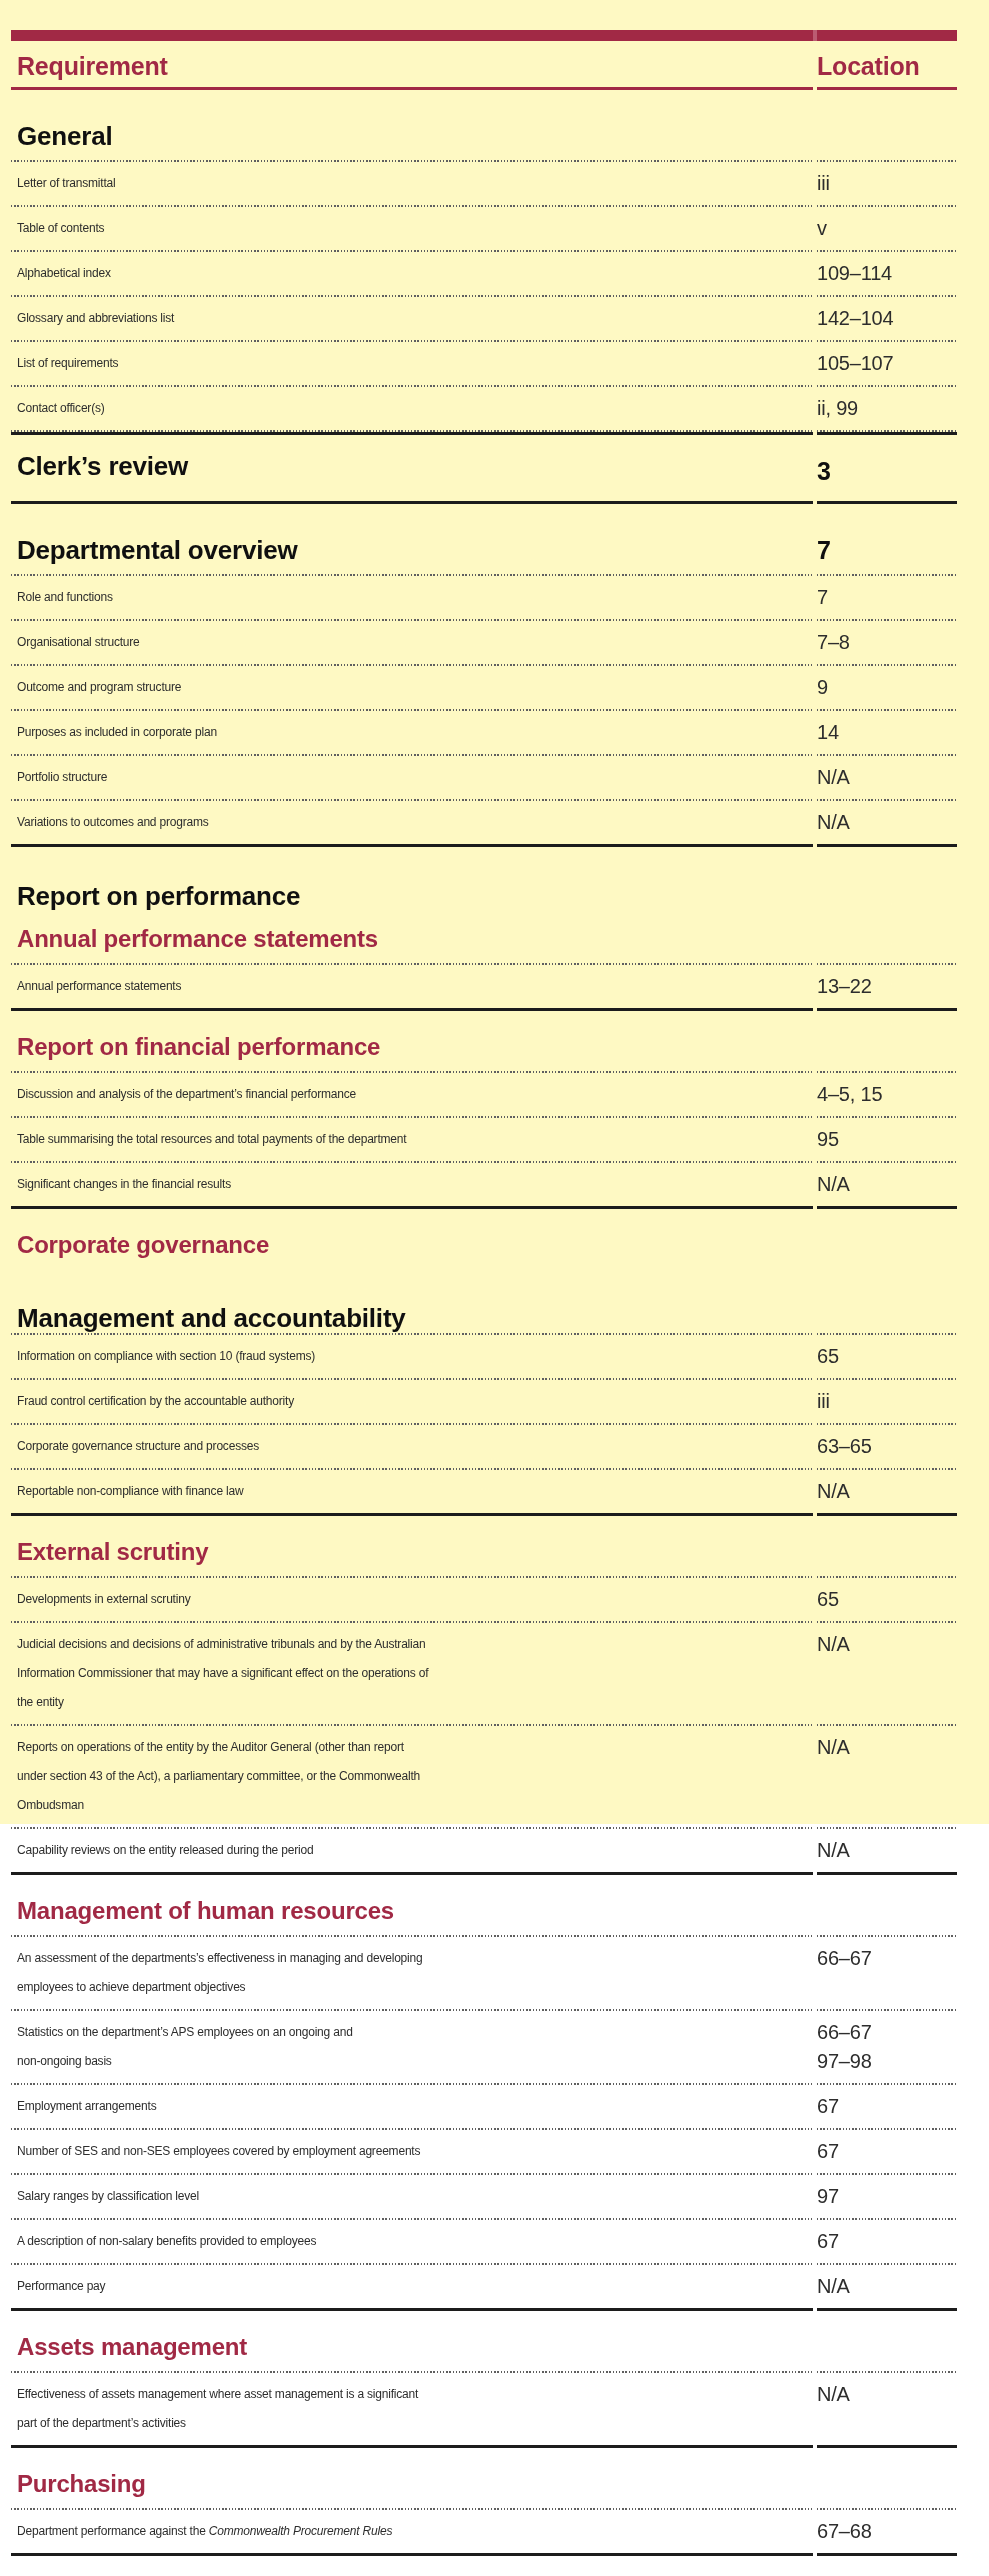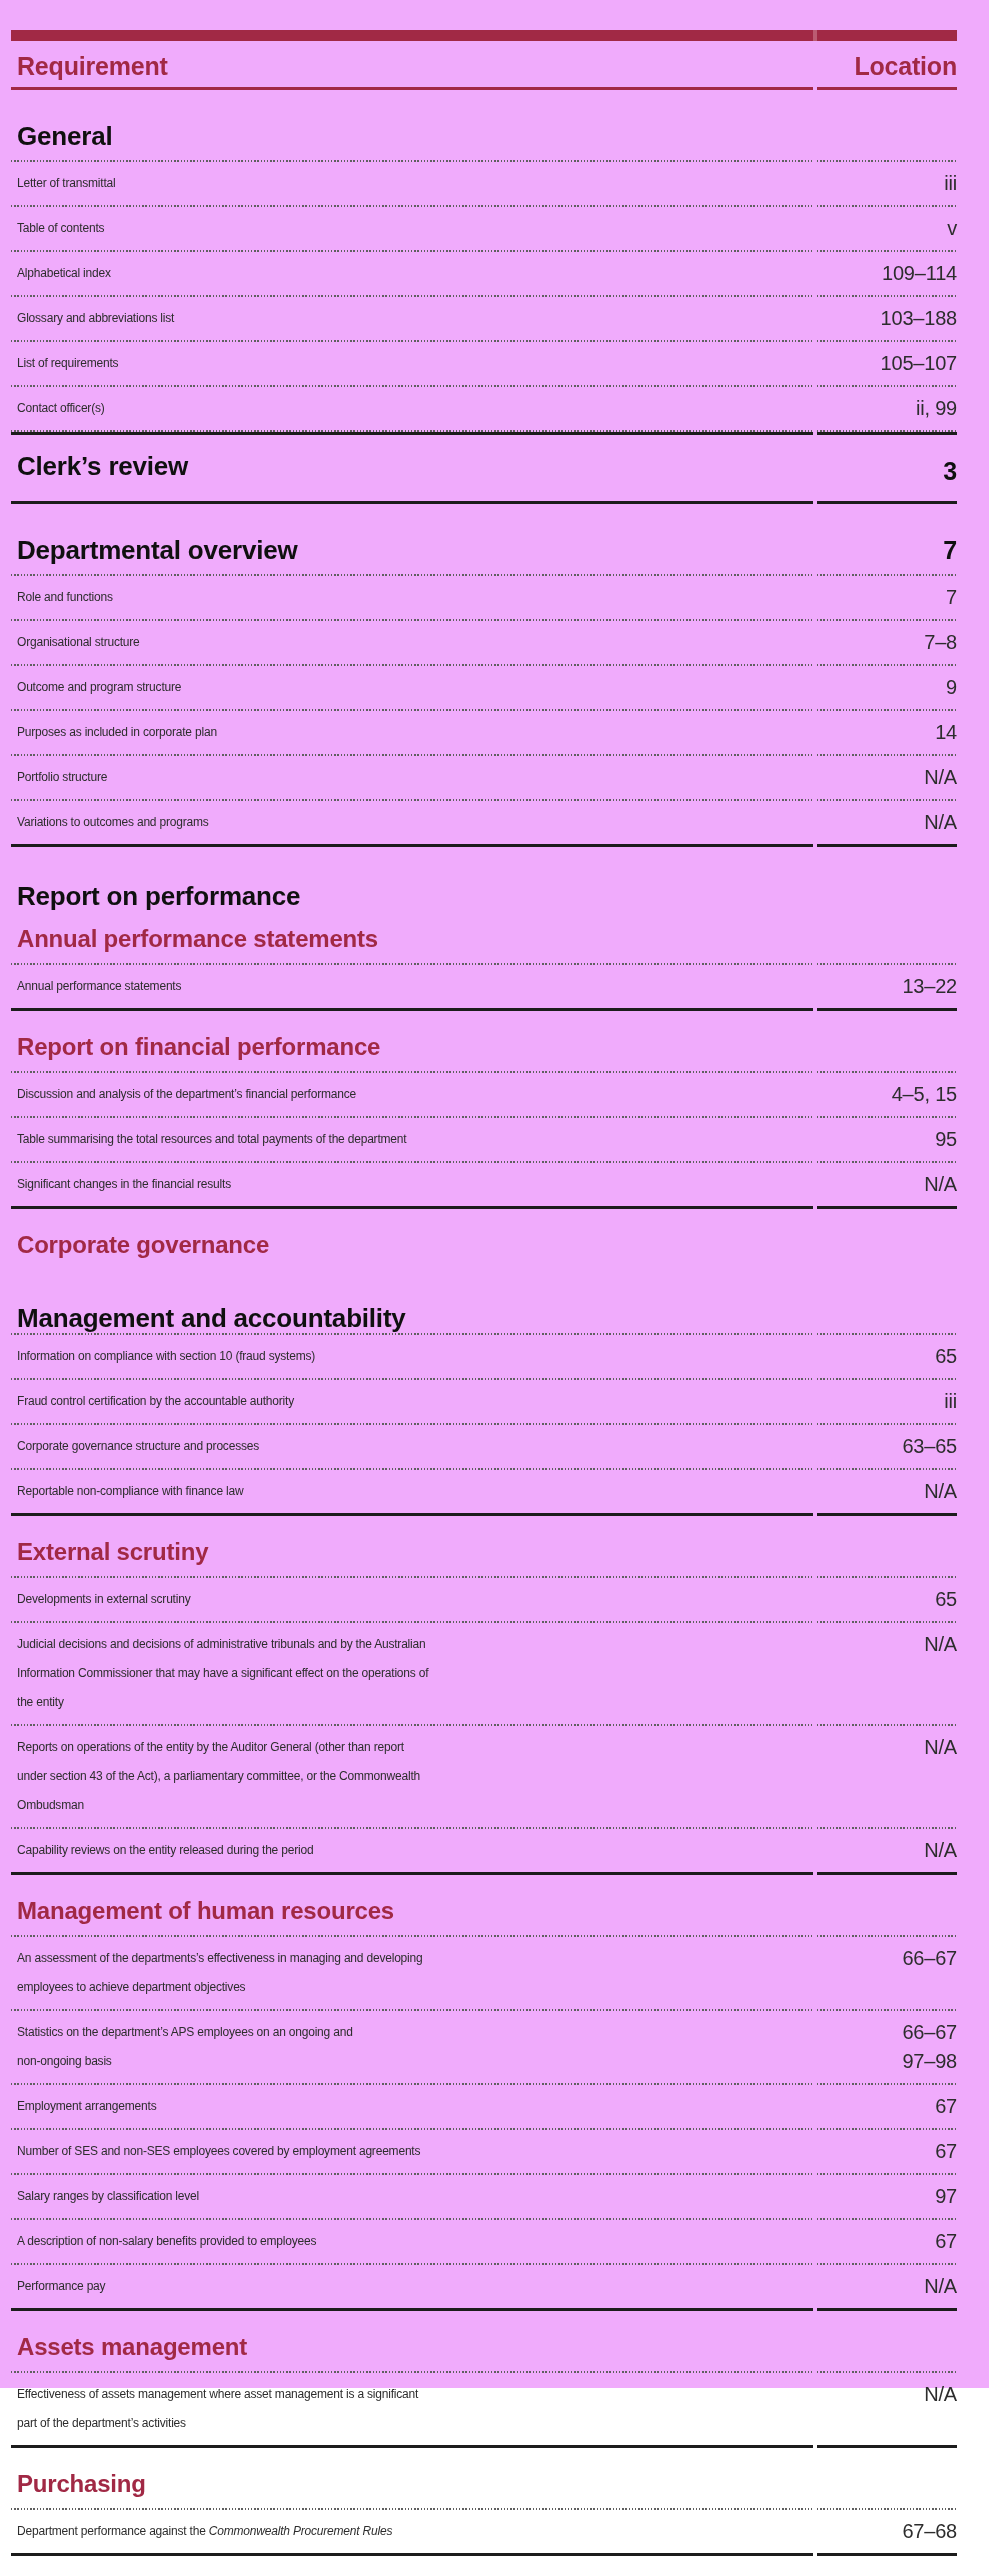--- a/index.html
+++ b/index.html
@@ -1,30 +1,30 @@
 <!DOCTYPE html>
 <html><head>
 <meta charset="utf-8">
 <style>
   html,body{margin:0;padding:0;background:#ffffff;}
   body{
     width:989px;height:2576px;overflow:hidden;
     font-family:"Liberation Sans",sans-serif;
     -webkit-font-smoothing:antialiased;
   }
-  .page{position:relative;width:989px;height:2388px;background:#f0abfc;}
+  .page{position:relative;width:989px;height:1824px;background:#fef9c3;}
   .table{position:absolute;left:11px;top:30px;width:947px;}
 
   
   .flexrow{display:flex;align-items:flex-start;}
   .cell-req{width:802px;box-sizing:border-box;padding:7px 10px 7px 6px;
             font-size:12px;line-height:29px;letter-spacing:-0.2px;color:#2d2d2d;
             white-space:pre-line;}
   .cell-gap{width:4px;flex:0 0 4px;}
-  .cell-loc{width:140px;box-sizing:border-box;padding:7px 0;text-align:right;
+  .cell-loc{width:140px;box-sizing:border-box;padding:7px 0;text-align:left;
             font-size:20px;line-height:29px;letter-spacing:-0.2px;color:#2d2d2d;
             white-space:pre-line;}
 
   
   .rule{display:flex;}
   .rule .seg-left{width:802px;}
   .rule .seg-gap{width:4px;background:transparent;}
   .rule .seg-right{width:140px;}
   .rule.maroon .seg-left,.rule.maroon .seg-right{height:3px;background:#A12945;}
   .rule.black .seg-left,.rule.black .seg-right{height:3px;background:#1c1c1c;}
@@ -122,21 +122,21 @@
             <div class="cell-loc">109–114</div>
           </div>
           <div class="rule dotted">
             <div class="seg-left"></div>
             <div class="seg-gap"></div>
             <div class="seg-right"></div>
           </div>
           <div class="flexrow item-row">
             <div class="cell-req">Glossary and abbreviations list</div>
             <div class="cell-gap"></div>
-            <div class="cell-loc">103–188</div>
+            <div class="cell-loc">142–104</div>
           </div>
           <div class="rule dotted">
             <div class="seg-left"></div>
             <div class="seg-gap"></div>
             <div class="seg-right"></div>
           </div>
           <div class="flexrow item-row">
             <div class="cell-req">List of requirements</div>
             <div class="cell-gap"></div>
             <div class="cell-loc">105–107</div>

